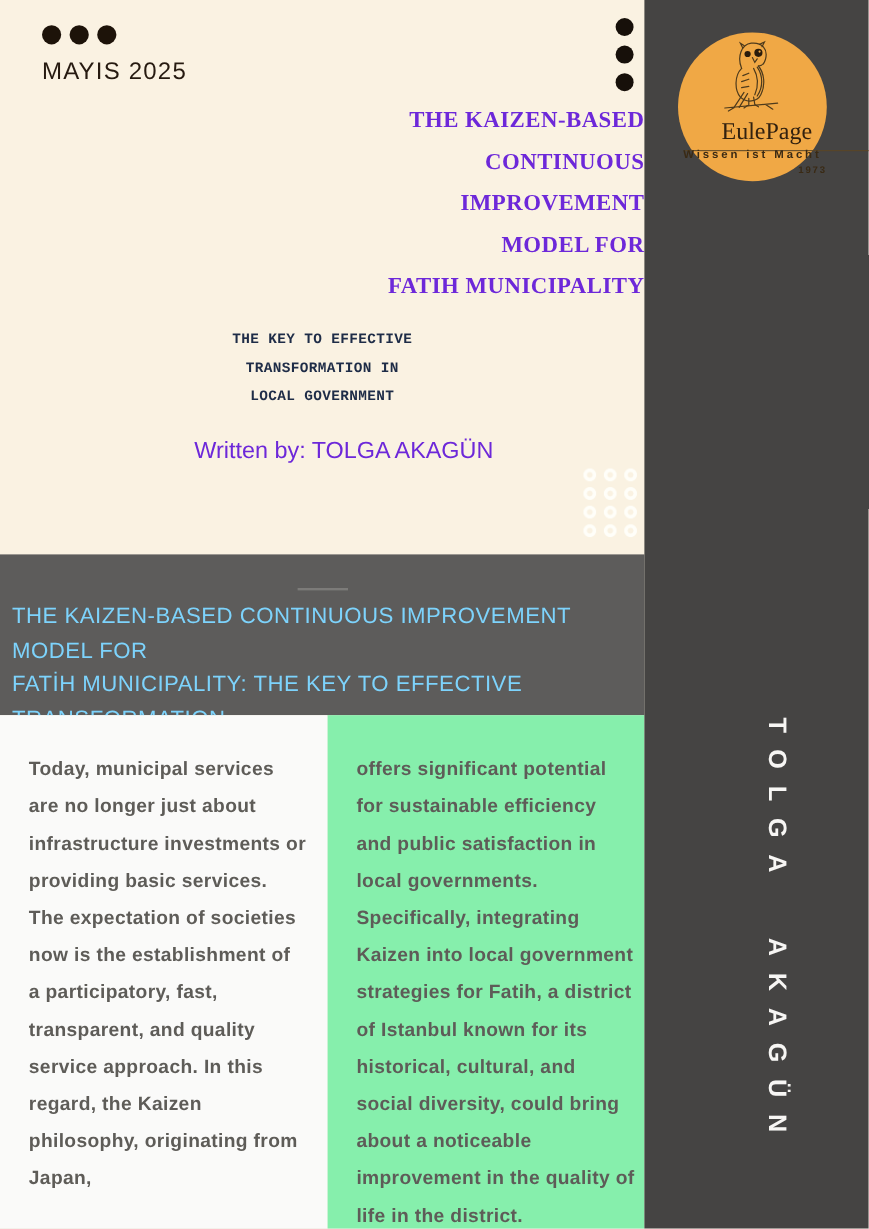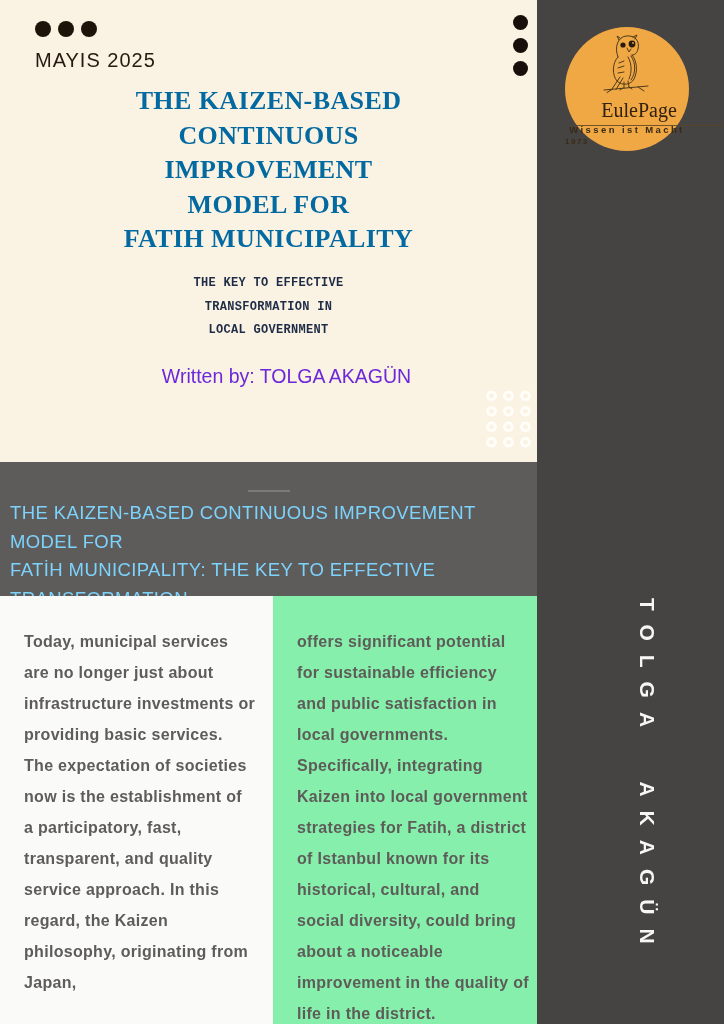--- a/index.html
+++ b/index.html
@@ -20,43 +20,43 @@
   .owl { position:absolute; left:33px; top:6px; width:58px; height:62px; }
   .logo-name {
     position:absolute; left:12px; top:72px; width:124px; text-align:center;
     font-family:"Liberation Serif", serif; font-weight:400; font-size:20px; color:#32210f;
   }
   .logo-tagline {
     position:absolute; left:0; top:97px; width:124px; text-align:center;
     font-size:9.5px; letter-spacing:2.4px; font-weight:700; color:#3a2a14;
   }
   .logo-year {
-    position:absolute; left:0; top:110px; width:124px; text-align:left;
+    position:absolute; left:0; top:110px; width:124px; text-align:right;
     font-size:8px; letter-spacing:1.5px; font-weight:700; color:#3a2a14;
   }
   .vertical-author {
     position:absolute; left:98px; top:598px; height:400px;
     writing-mode:vertical-rl;
     font-size:21px; font-weight:600; letter-spacing:14px; word-spacing:22px;
     color:#f7f6f4;
   }
 
   
   .hero { position:absolute; left:0; top:0; width:537px; height:576px; background:#faf2e2; }
   .dots-row { position:absolute; left:35px; top:21px; display:flex; gap:7px; }
   .dots-row .dot { width:16px; height:16px; border-radius:50%; background:#1d1309; }
   .date-label { position:absolute; left:35px; top:49px; font-size:20px; letter-spacing:1px; color:#261a10; }
   .dots-col { position:absolute; left:513px; top:15px; display:flex; flex-direction:column; gap:8px; }
   .dots-col .dot { width:15px; height:15px; border-radius:50%; background:#17100a; }
 
   .title {
-    position:absolute; left:0; top:84px; width:537px; text-align:center;
+    position:absolute; left:0; top:84px; width:537px; text-align:right;
     font-family:"Liberation Serif", serif; font-weight:700;
-    font-size:26px; line-height:34.5px; letter-spacing:.4px;
-    color:#0369a1; white-space:pre-line;
+    font-size:19px; line-height:34.5px; letter-spacing:.4px;
+    color:#6d28d9; white-space:pre-line;
   }
   .subtitle {
     position:absolute; left:0; top:272px; width:537px; text-align:center;
     font-family:Liberation Mono, monospace; font-weight:700;
     font-size:12px; line-height:23.5px; letter-spacing:.3px;
     color:#1e2c47; white-space:pre-line;
   }
   .byline {
     position:absolute; left:36px; width:501px; text-align:center;
     font-family:Liberation Sans, sans-serif; font-size:19.5px; color:#6d28d9;

